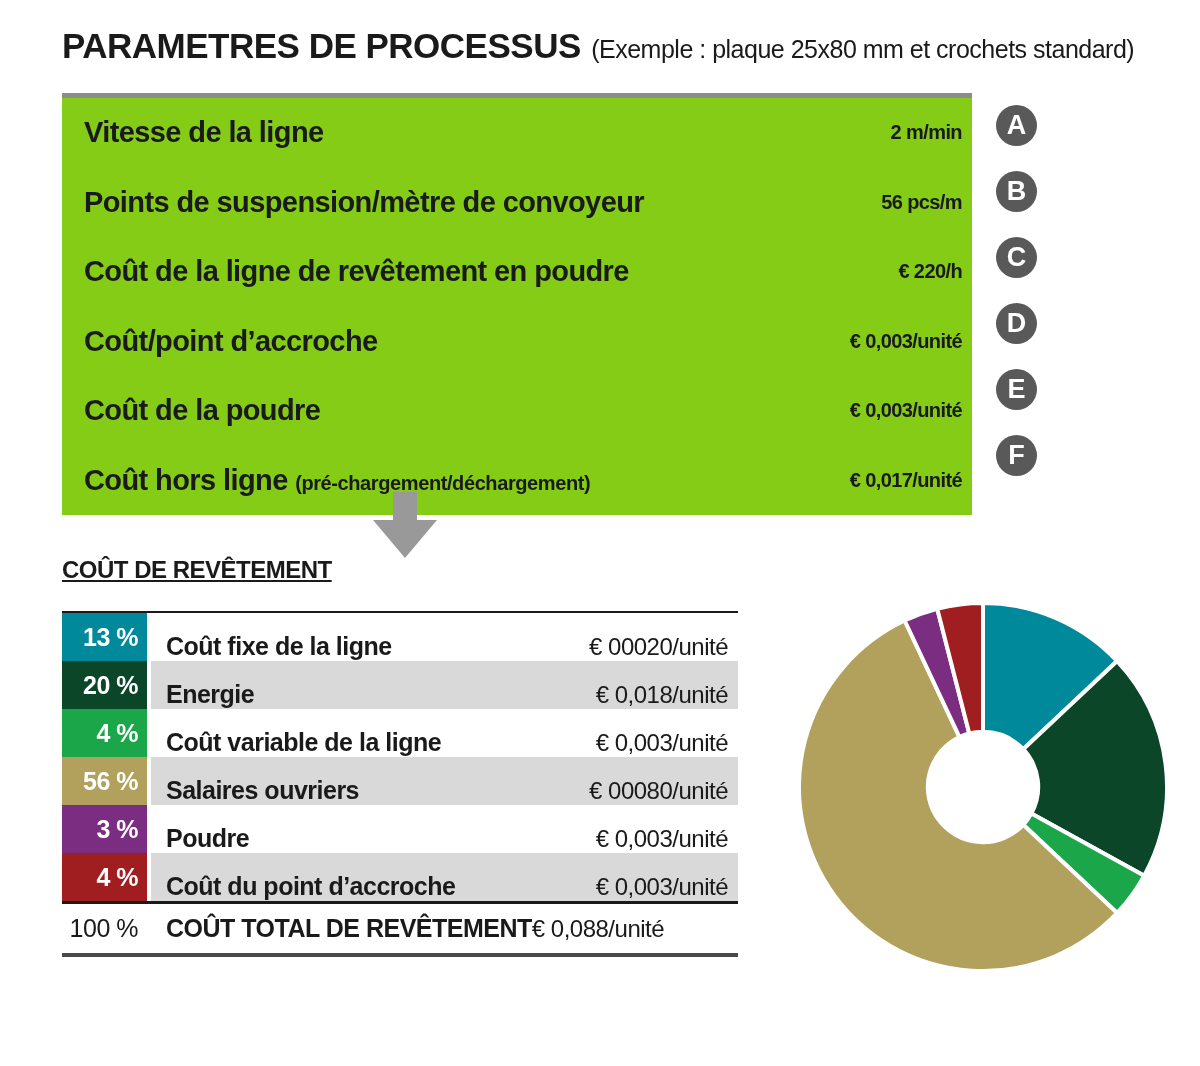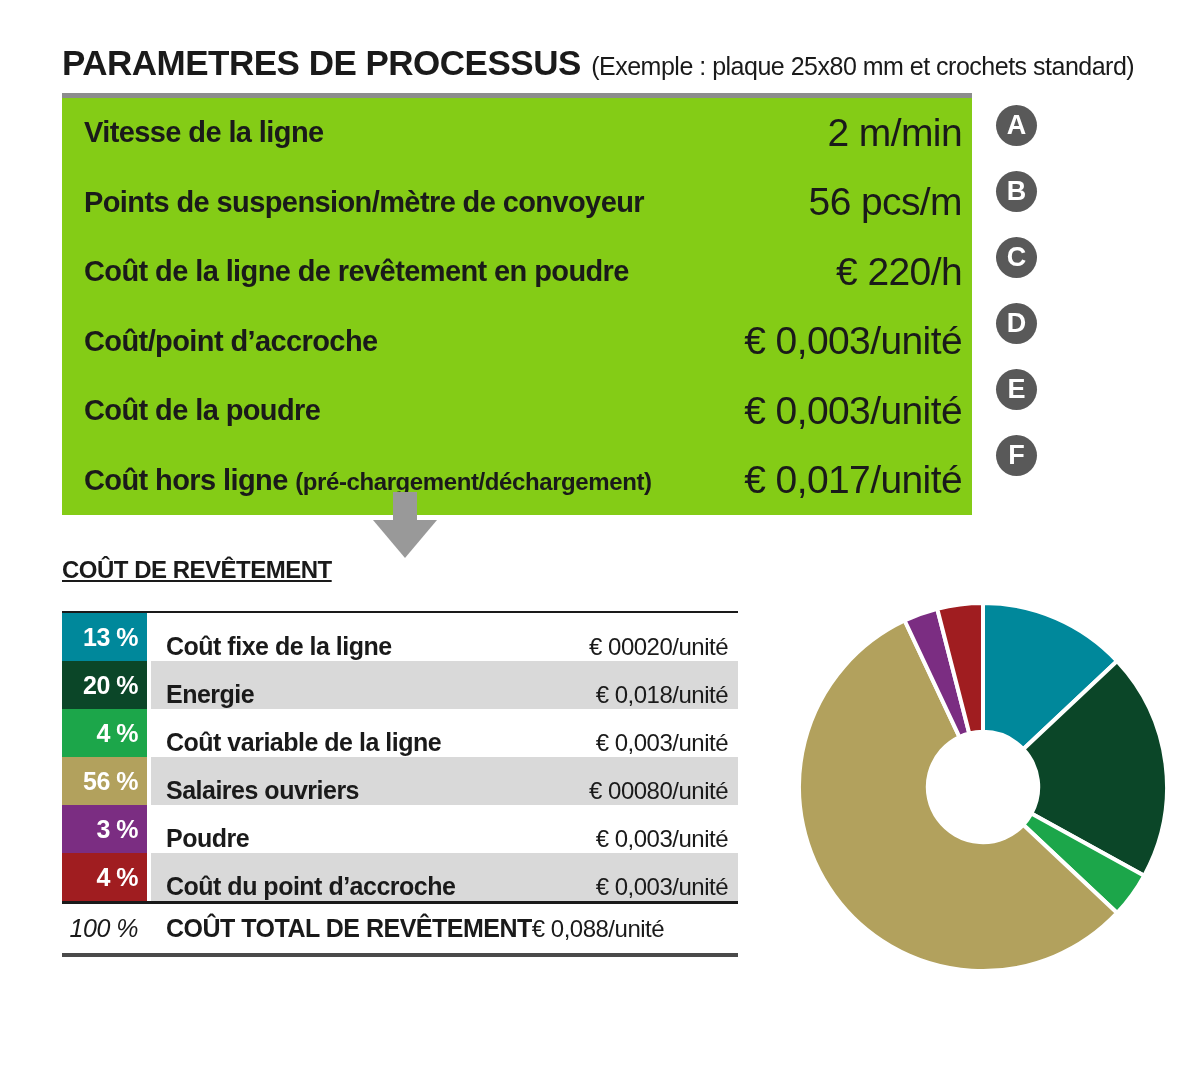--- a/index.html
+++ b/index.html
@@ -2,35 +2,35 @@
 <html><head>
 <meta charset="utf-8">
 <style>
   html,body{margin:0;padding:0;background:#fff;}
   .canvas{
     position:relative;width:1200px;height:1066px;background:#ffffff;overflow:hidden;
     font-family:"Liberation Sans", sans-serif;color:#1a1a1a;
     -webkit-font-smoothing:antialiased;
   }
   
-  .hdr{position:absolute;left:62px;top:43px;width:1120px;white-space:nowrap;}
+  .hdr{position:absolute;left:62px;top:26px;width:1120px;white-space:nowrap;}
   .hdr .t{font-size:35px;font-weight:700;letter-spacing:-0.5px;}
   .hdr .s{font-size:25px;font-weight:400;letter-spacing:-0.5px;margin-left:6px;}
 
   
   .ptable{
     position:absolute;left:62px;top:93px;width:910px;height:422px;
     background:#84cc16;border-top:5px solid #8c8c8c;box-sizing:border-box;
     display:flex;flex-direction:column;
   }
   .prow{flex:1;display:flex;align-items:center;justify-content:space-between;
     padding:0 10px 0 22px;}
   .plabel{font-size:29px;font-weight:700;letter-spacing:-0.6px;white-space:nowrap;}
-  .pnote{font-size:24px;font-weight:700;letter-spacing:-0.4px;}
-  .pvalue{font-size:39px;font-weight:400;letter-spacing:-0.6px;white-space:nowrap;}
+  .pnote{font-size:20px;font-weight:700;letter-spacing:-0.4px;}
+  .pvalue{font-size:20px;font-weight:700;letter-spacing:-0.6px;white-space:nowrap;}
 
   .badges{position:absolute;left:996px;top:93px;height:395px;display:flex;flex-direction:column;}
   .badgecell{flex:1;display:flex;align-items:center;justify-content:center;}
   .badge{width:41px;height:41px;border-radius:50%;background:#595959;color:#ffffff;
     display:flex;align-items:center;justify-content:center;font-size:27px;font-weight:700;}
 
   
   .arrowbox{position:absolute;left:372px;top:492px;width:66px;height:66px;}
 
   
@@ -43,21 +43,21 @@
     padding-right:9px;box-sizing:border-box;color:#ffffff;font-size:25px;font-weight:700;
     letter-spacing:-0.5px;}
   .cbody{flex:1;margin-left:4px;display:flex;align-items:flex-end;justify-content:space-between;
     padding:0 10px 0 15px;}
   .crow:nth-child(even) .cbody{background:#d9d9d9;}
   .clabel{font-size:25px;font-weight:700;letter-spacing:-0.5px;white-space:nowrap;}
   .cvalue{font-size:24px;font-weight:400;letter-spacing:-0.5px;white-space:nowrap;}
   .trow{display:flex;height:49px;border-top:3px solid #1a1a1a;border-bottom:4px solid #4a4a4a;
     align-items:center;}
   .tpct{width:85px;text-align:right;padding-right:9px;box-sizing:border-box;
-    font-size:25px;font-weight:400;letter-spacing:-0.5px;font-style:italic;}
+    font-size:25px;font-weight:400;letter-spacing:-0.5px;}
   .tbody{flex:1;margin-left:4px;display:flex;align-items:center;
     padding:0 10px 0 15px;}
   .tlabel{font-size:25px;font-weight:700;letter-spacing:-0.5px;white-space:nowrap;}
   .tvalue{font-size:24px;font-weight:400;letter-spacing:-0.5px;white-space:nowrap;}
 
   
   .donutwrap{position:absolute;left:780px;top:584px;width:406px;height:406px;}
 </style>
 </head>
 <body>

